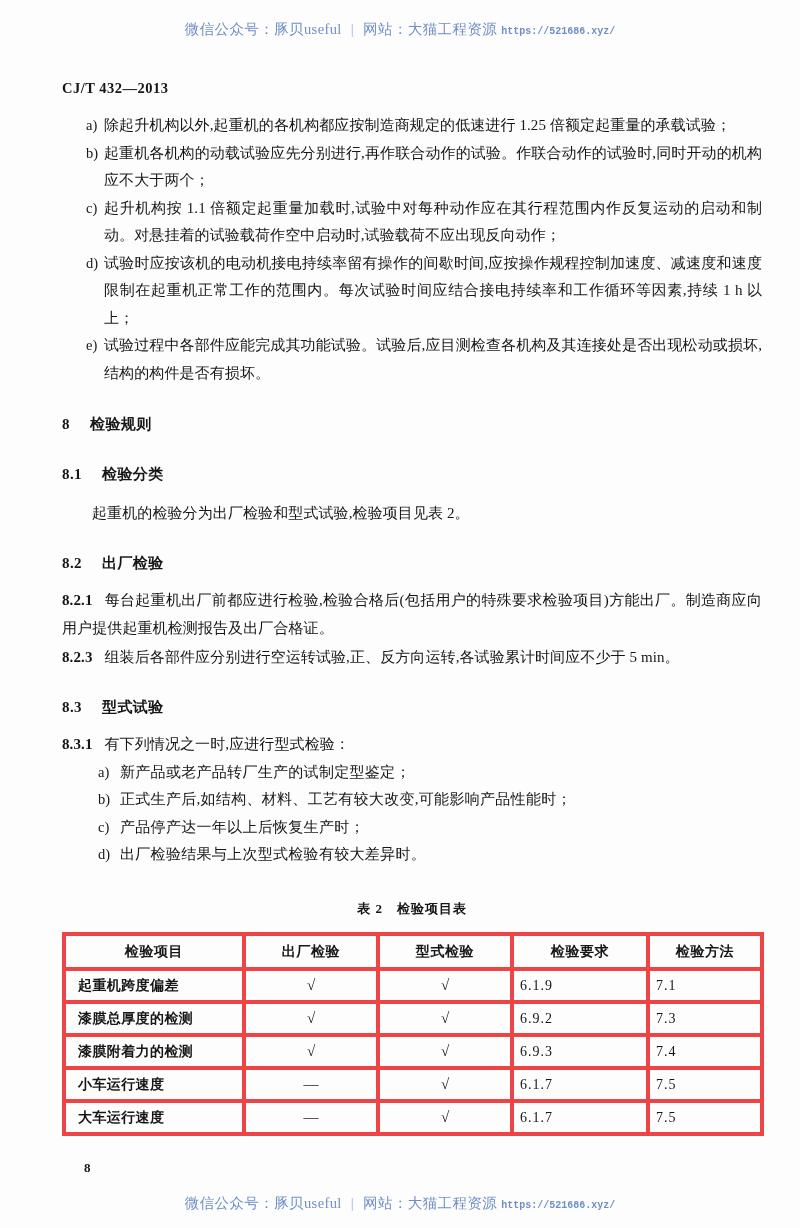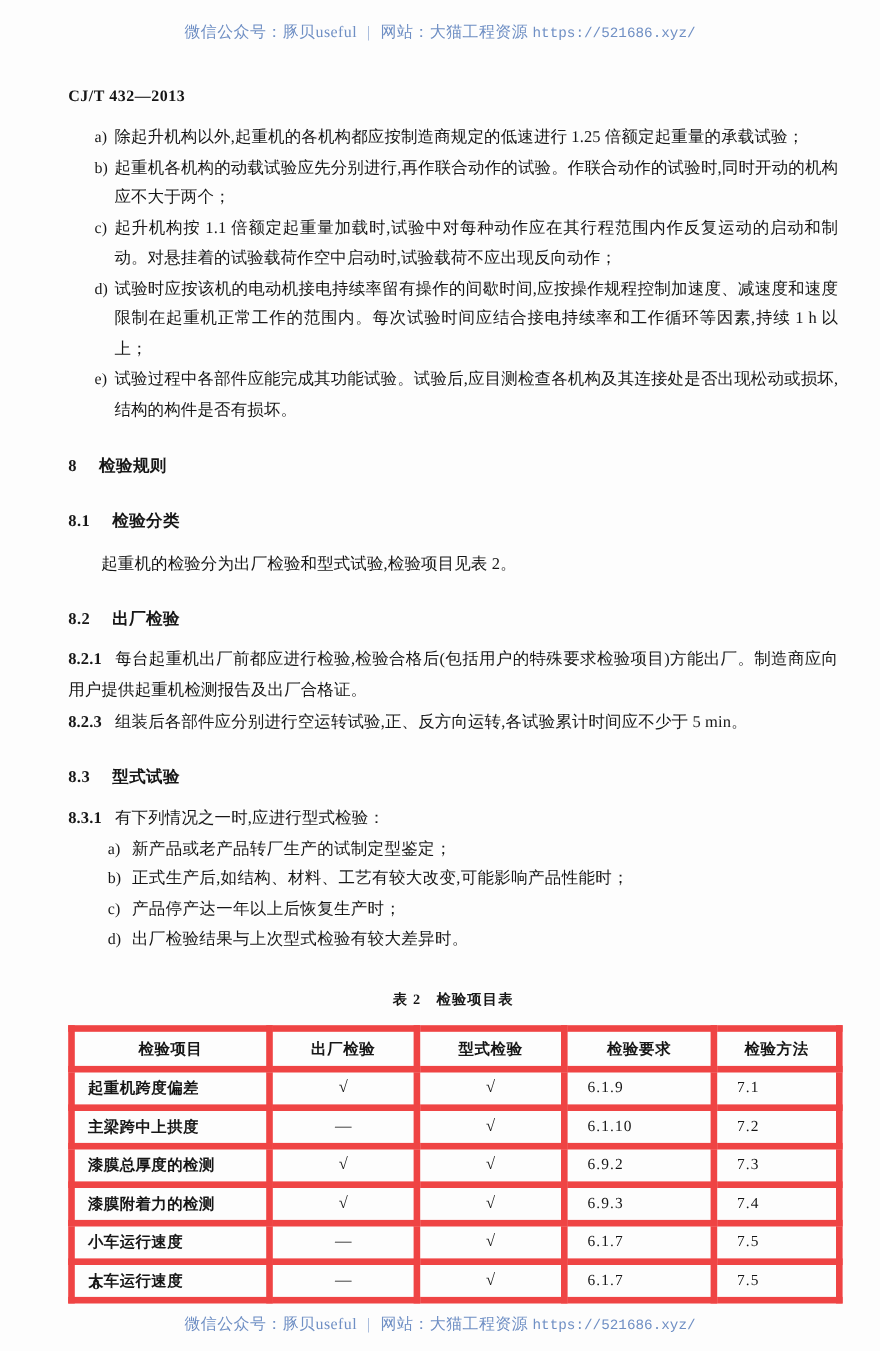--- a/index.html
+++ b/index.html
@@ -38,22 +38,23 @@
   }
   .watermark-top { top: 20px; }
   .watermark-bottom { top: 1194px; }
   .watermark .wm-sep {
     display: inline-block;
     padding: 0 9px;
     color: #9ab0d6;
   }
   .watermark .wm-url {
     font-family: "Liberation Mono", "DejaVu Sans Mono", monospace;
-    font-size: 13px;
+    font-size: 10px;
     letter-spacing: 0px;
+    font-weight: bold;
   }
 
   
   .std-number {
     position: absolute;
     left: 62px;
     top: 80px;
     font-size: 14.5px;
     font-weight: bold;
     letter-spacing: 0.5px;
@@ -163,24 +164,24 @@
 
   table.insp {
     border-collapse: collapse;
     width: 698px;
     margin: 0;
     table-layout: fixed;
     border: 1.6px solid #1c1c1c;
   }
   table.insp th,
   table.insp td {
-    border: 6px solid #ef4444;
+    border: 4px solid #ef4444;
     font-size: 14px;
     height: 29px;
-    padding: 0 18px;
+    padding: 0 6px;
     font-family: "Liberation Serif", "DejaVu Serif", serif;
   }
   table.insp th {
     font-weight: bold;
     text-align: center;
     letter-spacing: 0.6px;
     height: 31px;
   }
   table.insp td.item {
     text-align: left;
@@ -319,27 +320,20 @@
       </thead>
       <tbody>
         <tr>
           <td class="item">起重机跨度偏差</td>
           <td class="mark">√</td>
           <td class="mark">√</td>
           <td class="ref">6.1.9</td>
           <td class="ref">7.1</td>
         </tr>
         <tr>
-          <td class="item">主梁跨中上拱度</td>
-          <td class="mark">—</td>
-          <td class="mark">√</td>
-          <td class="ref">6.1.10</td>
-          <td class="ref">7.2</td>
-        </tr>
-        <tr>
           <td class="item">漆膜总厚度的检测</td>
           <td class="mark">√</td>
           <td class="mark">√</td>
           <td class="ref">6.9.2</td>
           <td class="ref">7.3</td>
         </tr>
         <tr>
           <td class="item">漆膜附着力的检测</td>
           <td class="mark">√</td>
           <td class="mark">√</td>

